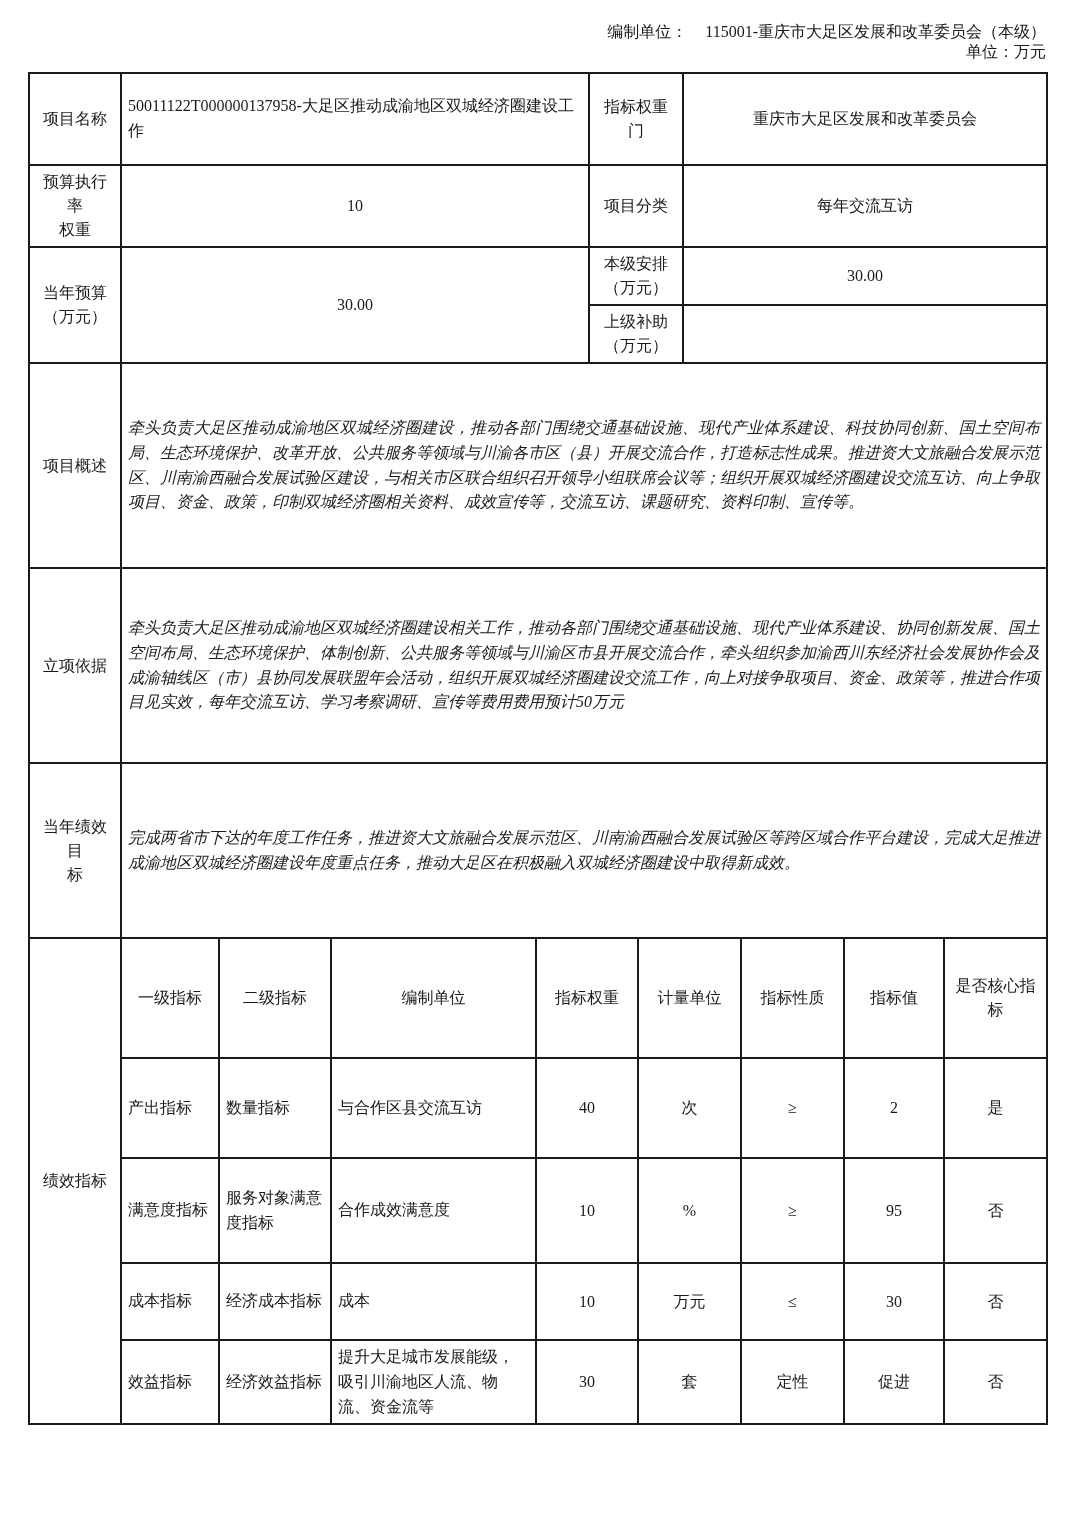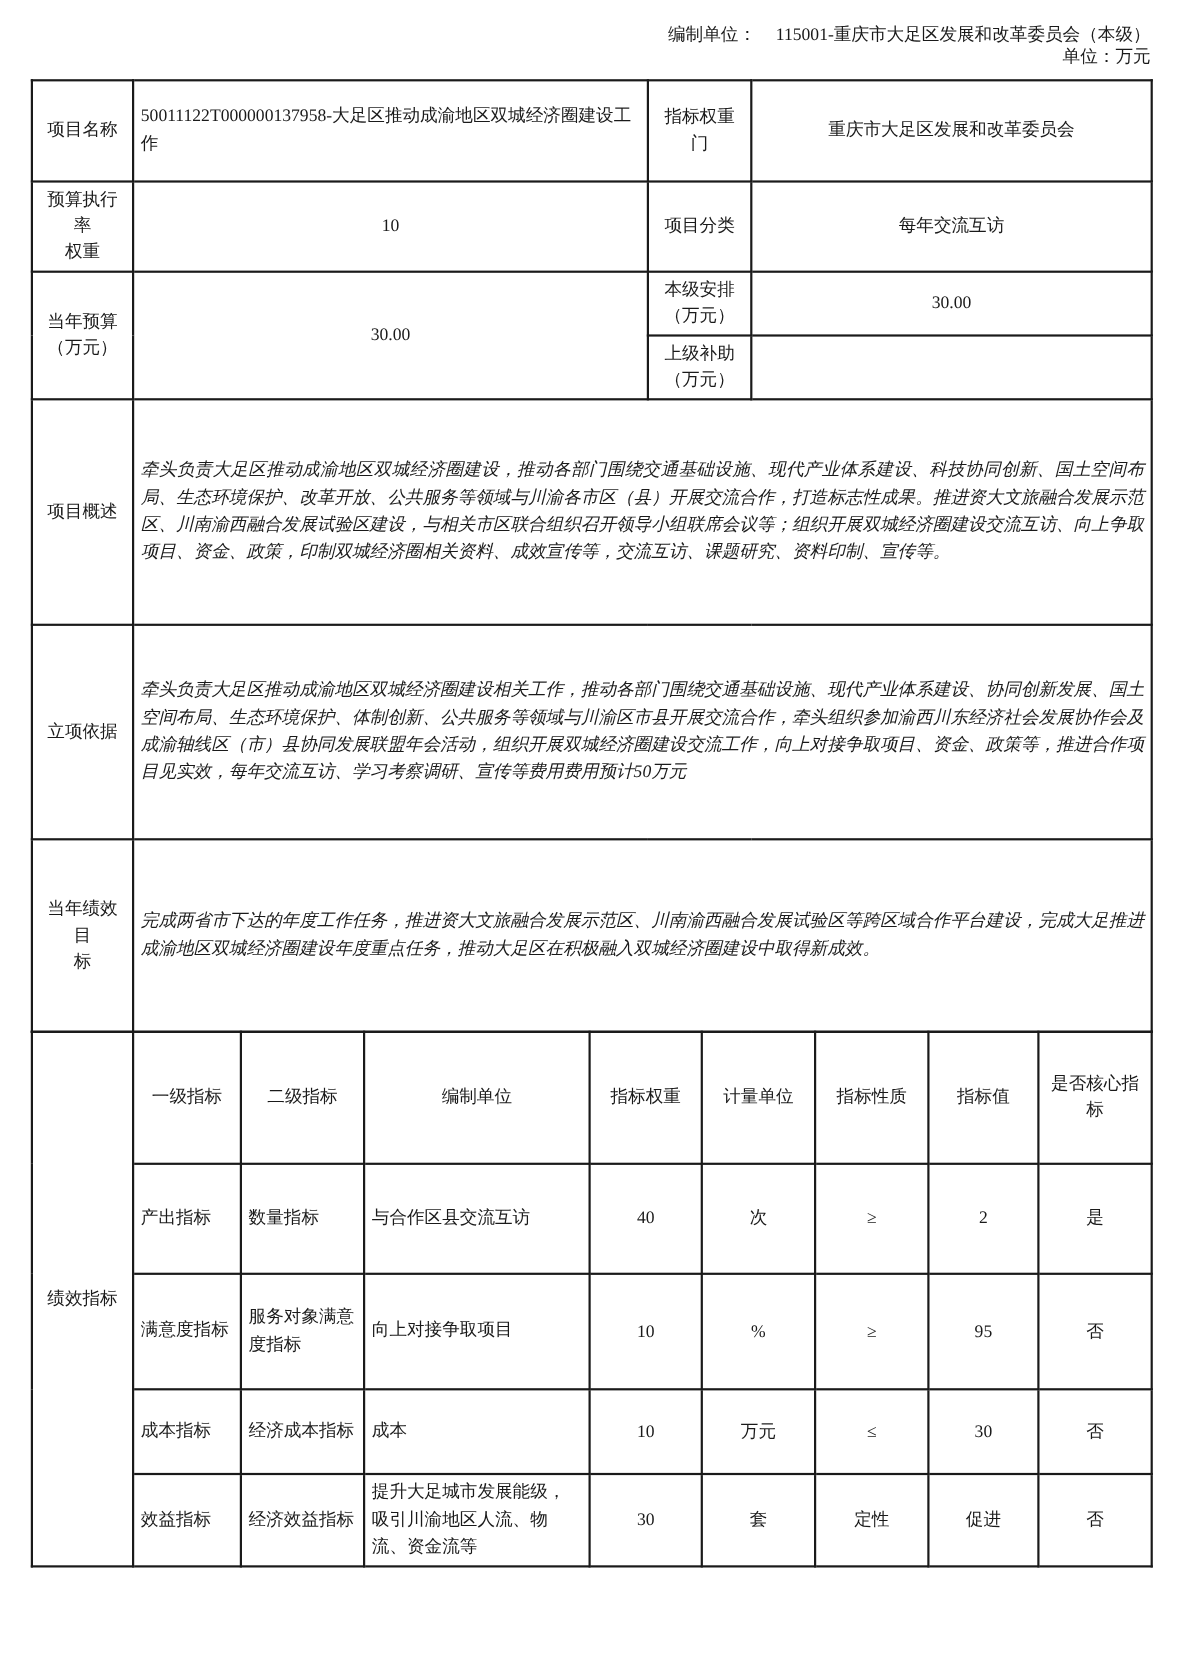--- a/index.html
+++ b/index.html
@@ -159,21 +159,21 @@
         <td class="lft">与合作区县交流互访</td>
         <td class="ctr">40</td>
         <td class="ctr">次</td>
         <td class="ctr">≥</td>
         <td class="ctr">2</td>
         <td class="ctr">是</td>
       </tr>
       <tr style="height:105px">
         <td class="lft">满意度指标</td>
         <td class="lft">服务对象满意度指标</td>
-        <td class="lft">向上对接争取项目</td>
+        <td class="lft">合作成效满意度</td>
         <td class="ctr">10</td>
         <td class="ctr">%</td>
         <td class="ctr">≥</td>
         <td class="ctr">95</td>
         <td class="ctr">否</td>
       </tr>
       <tr style="height:77px">
         <td class="lft">成本指标</td>
         <td class="lft">经济成本指标</td>
         <td class="lft">成本</td>

